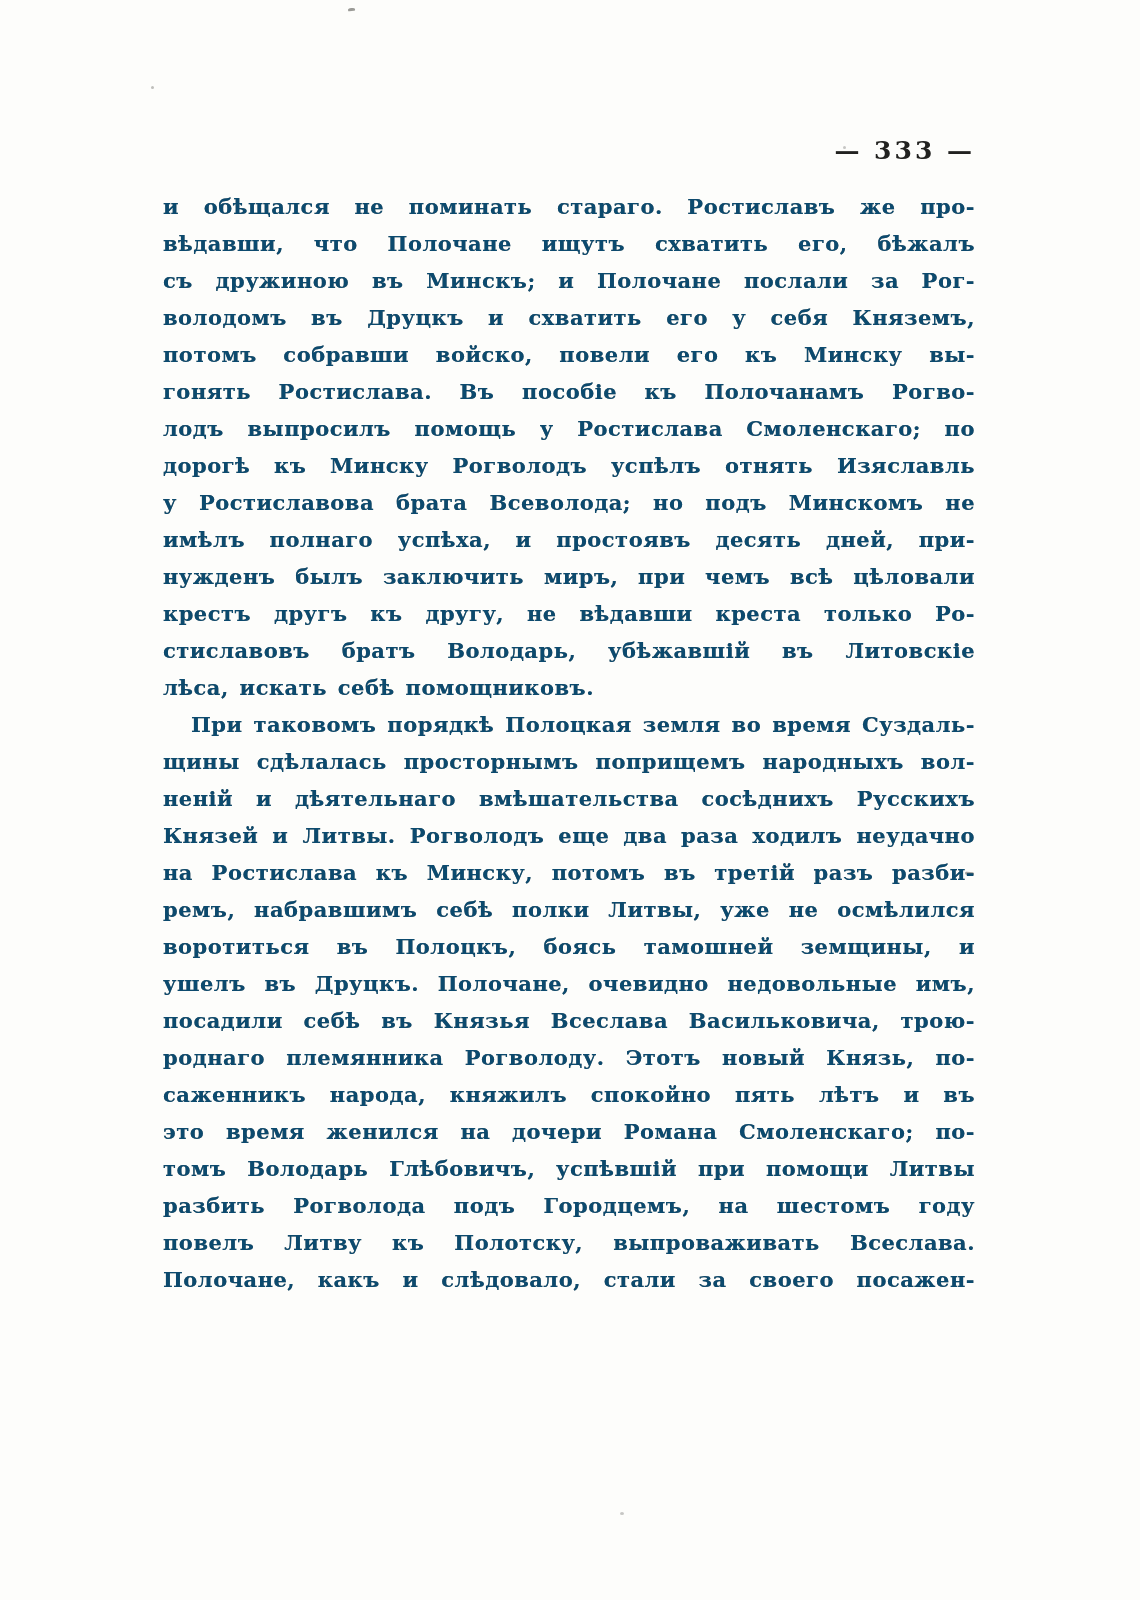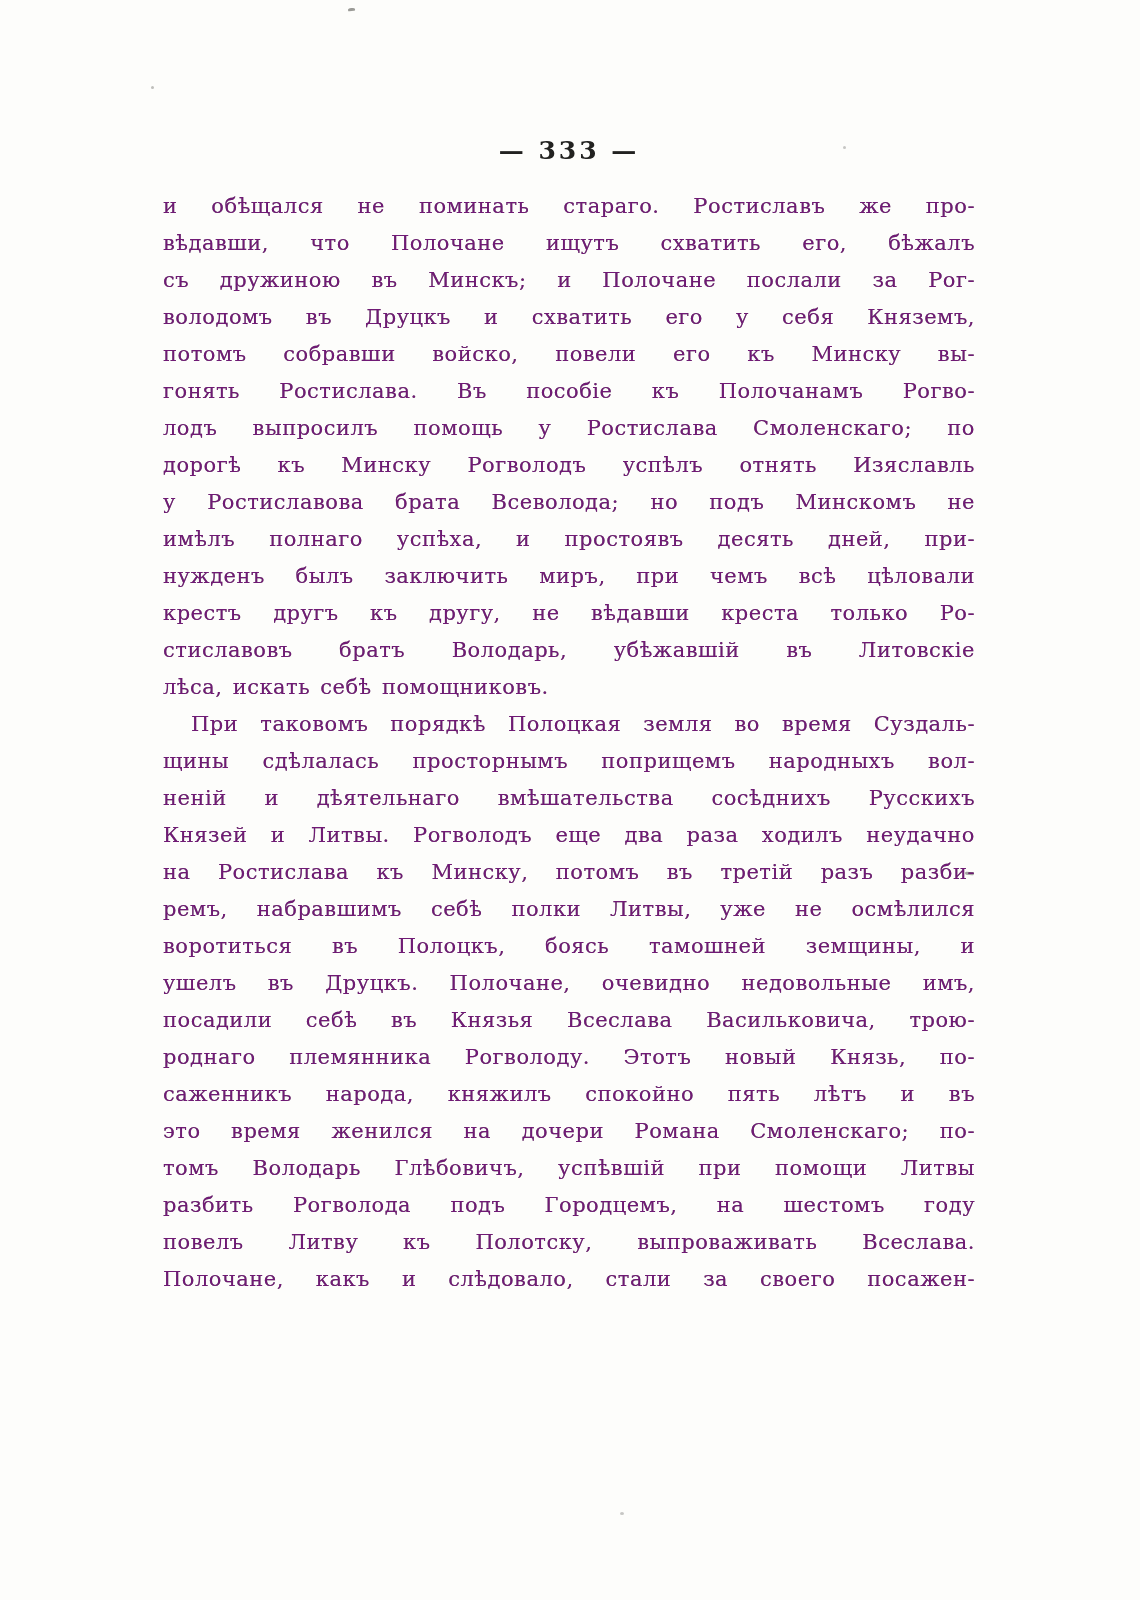--- a/index.html
+++ b/index.html
@@ -15,46 +15,46 @@
     background: #fdfdfb;
     overflow: hidden;
     font-family: "DejaVu Serif", "Liberation Serif", serif;
     color: #2b2b2b;
   }
   .page-header {
     position: absolute;
     top: 136px;
     left: 163px;
     width: 812px;
-    text-align: center;
+    text-align: right;
     font-size: 25px;
     font-weight: 700;
     letter-spacing: 3px;
     color: #222220;
   }
   .text-block {
     position: absolute;
     top: 188px;
     left: 163px;
     width: 812px;
   }
   .para {
     margin: 0;
   }
   .line {
     font-size: 21px;
-    font-weight: 400;
+    font-weight: 700;
     line-height: 37px;
     height: 37px;
     letter-spacing: 0.5px;
     word-spacing: 3px;
     text-align: justify;
     text-align-last: justify;
     white-space: normal;
-    color: #701a75;
+    color: #0c4a6e;
     text-shadow: 0 0 0.3px rgba(30,30,28,0.55);
   }
   .line.indent {
     text-indent: 28px;
   }
   .line.flush-left {
     text-align-last: left;
   }
   .speck {
     position: absolute;

